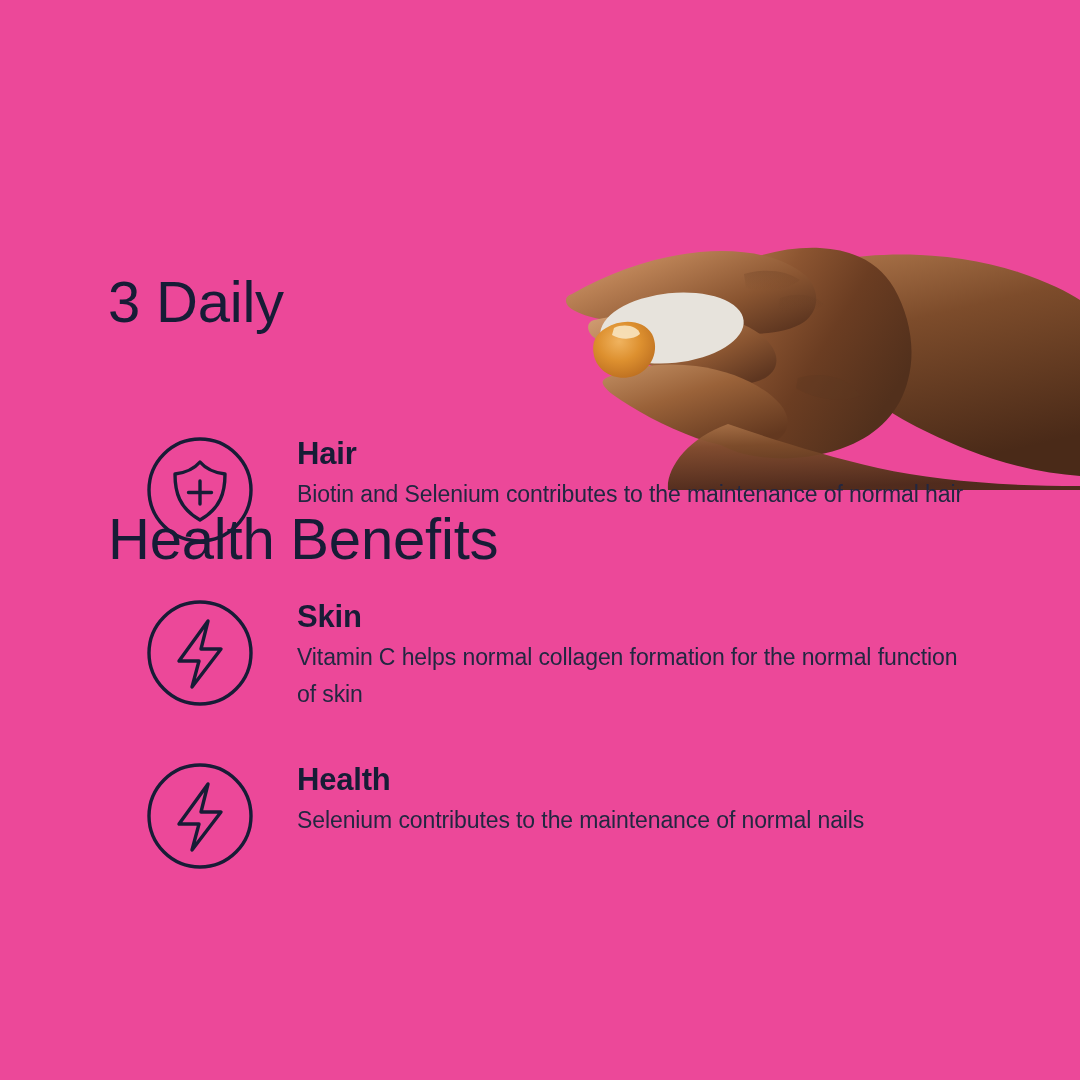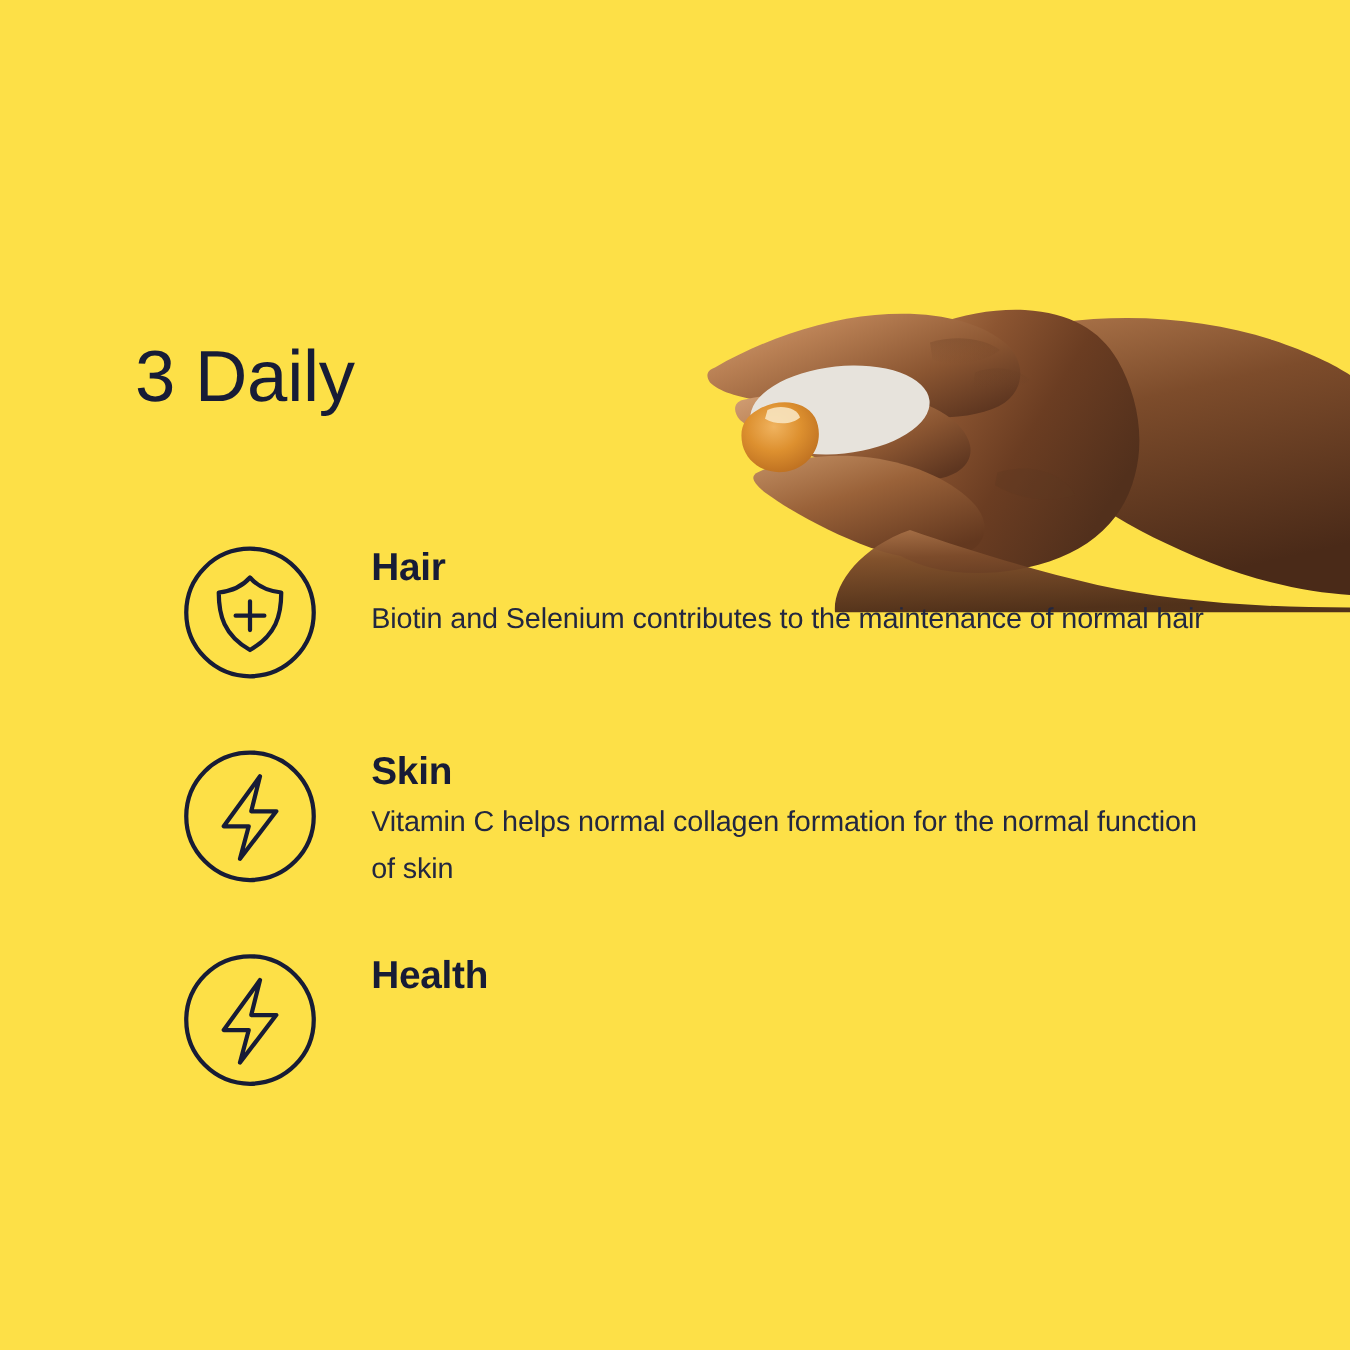--- a/index.html
+++ b/index.html
@@ -11,21 +11,21 @@
     height: 1080px;
     overflow: hidden;
     font-family: "Liberation Sans", sans-serif;
     background: #e7e3dc;
   }
 
   #canvas {
     position: relative;
     width: 1080px;
     height: 1080px;
-    background: #fde047;
+    background: #ec4899;
   }
 
   
   .headline {
     position: absolute;
     left: 108px;
     top: 104px;
     color: #171c36;
     font-weight: 300;
     font-size: 58px;
@@ -91,20 +91,21 @@
     max-width: 680px;
   }
 </style>
 </head>
 <body>
 
 <div id="canvas">
 
   <div class="headline">
     <span class="line">3 Daily</span>
+    <span class="line">Health Benefits</span>
   </div>
 
   <div id="hand-photo">
     <svg viewBox="0 0 532 262" xmlns="http://www.w3.org/2000/svg">
       <defs>
         <linearGradient id="skinMain" x1="0" y1="0" x2="1" y2="0.55">
           <stop offset="0" stop-color="#c79467"></stop>
           <stop offset="0.18" stop-color="#b2794c"></stop>
           <stop offset="0.42" stop-color="#8c5531"></stop>
           <stop offset="0.68" stop-color="#6b3d22"></stop>
@@ -207,17 +208,18 @@
 
     <div class="benefit-row">
       <div class="benefit-icon">
         <svg viewBox="0 0 108 108" xmlns="http://www.w3.org/2000/svg" fill="none" stroke="#171c36" stroke-width="3.4" stroke-linecap="round" stroke-linejoin="round">
           <circle cx="54" cy="54" r="51"></circle>
           <path d="M62 22 L33 62 L53 62 L46 88 L75 50 L55 50 Z"></path>
         </svg>
       </div>
       <div class="benefit-text">
         <h3 class="benefit-title">Health</h3>
+        <p class="benefit-desc">Selenium contributes to the maintenance of normal nails</p>
       </div>
     </div>
 
   </div>
 </div>
 
 </body></html>

